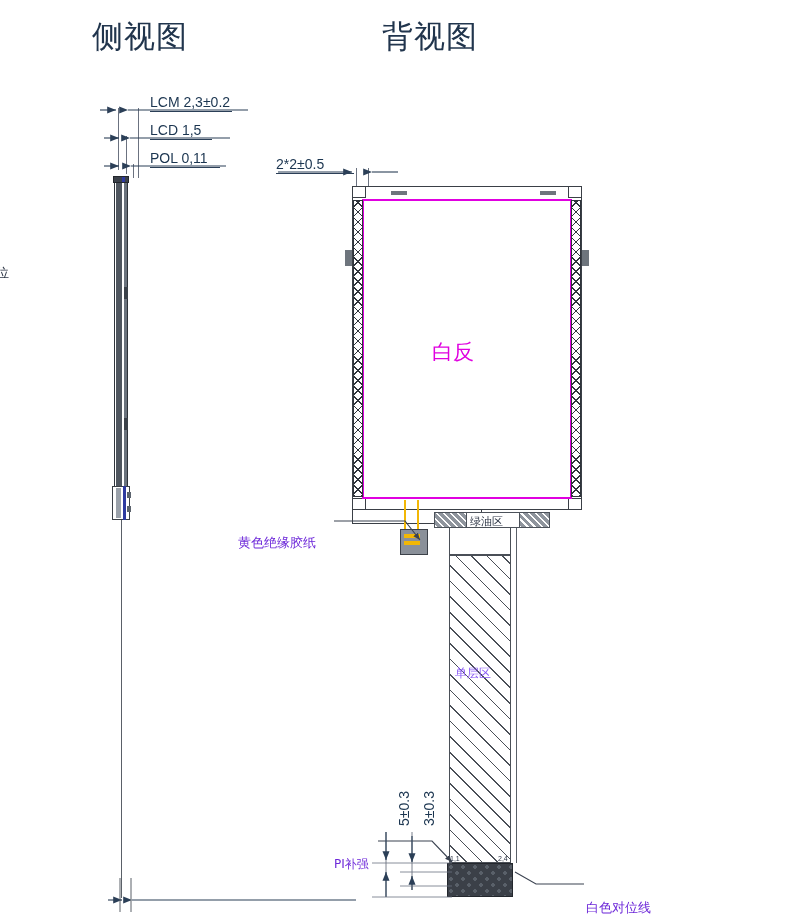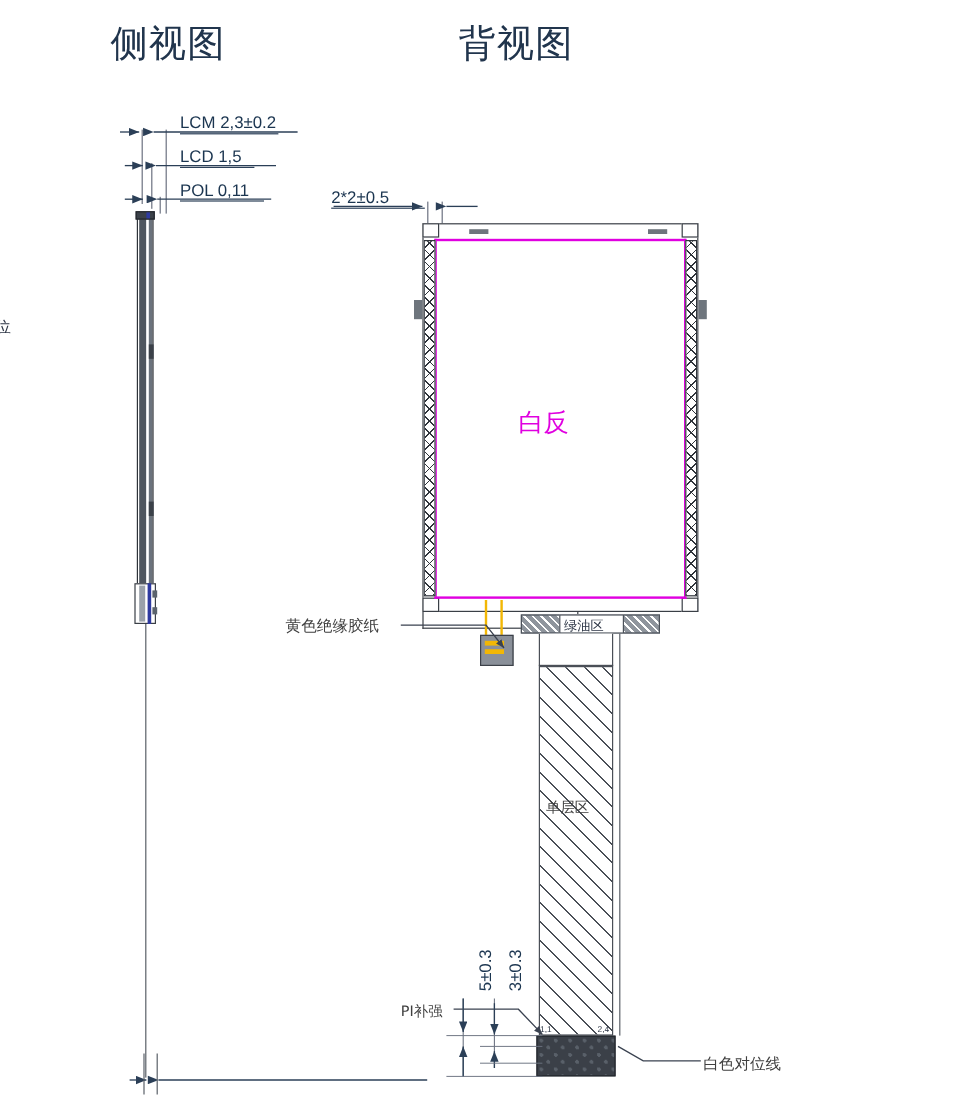--- a/index.html
+++ b/index.html
@@ -41,23 +41,24 @@
   .dim-text {
     font-size: 14px;
     color: #1b3550;
     white-space: nowrap;
     font-family: "Liberation Sans", sans-serif;
   }
   .dim-text.u { border-bottom: 1.2px solid #2b3f57; padding-bottom: 1px; }
 
   .cn-label {
     font-size: 13px;
-    color: #404040;
-    white-space: nowrap;
-    font-family: "DejaVu Sans", "Liberation Sans", sans-serif;
+    color: #6d28d9;
+    white-space: nowrap;
+    font-family: "DejaVu Sans", "Liberation Sans", sans-serif;
+    margin-top: 21px;
   }
   .cn-label-sm {
     font-size: 11px;
     color: #2c3545;
     white-space: nowrap;
     font-family: "DejaVu Sans", "Liberation Sans", sans-serif;
   }
 
   .rot90 {
     transform: rotate(-90deg);
@@ -190,21 +191,21 @@
 
   <div class="abs hatch-gray" style="left:434px; top:512px; width:116px; height:16px;"></div>
   <div class="abs" style="left:466px; top:512px; width:54px; height:16px; background:#ffffff; border:1px solid #4c525a; box-sizing:border-box;">
     <span class="cn-label-sm" style="position:absolute; left:3px; top:1px; font-size:11px;">绿油区</span>
   </div>
 
   <div class="abs" style="left:449px; top:528px; width:62px; height:27px; border:1.2px solid #4a4f57; border-top:none; background:#ffffff; box-sizing:border-box;"></div>
 
   <div class="abs hatch-diag" style="left:449px; top:555px; width:62px; height:308px;"></div>
 
-  <div class="abs cn-label-sm" style="left:455px; top:665px; font-size:12px; color:#404040;text-align:right;">单层区</div>
+  <div class="abs cn-label-sm" style="left:455px; top:665px; font-size:12px; color:#8b5cf6;text-align:right;">单层区</div>
 
   <div class="abs vline" style="left:516px; top:528px; height:335px; background:#5a6068;"></div>
 
   <div class="abs dotted-dark" style="left:447px; top:863px; width:66px; height:34px;"></div>
 
   <div class="abs" style="left:450px; top:855px; font-size:7px; color:#2c3545; font-family:'Liberation Sans',sans-serif;">1,1</div>
   <div class="abs" style="left:498px; top:855px; font-size:7px; color:#2c3545; font-family:'Liberation Sans',sans-serif;">2,4</div>
 
   <div class="abs rot90 dim-text" style="left:396px; top:826px;">5±0.3</div>
   <div class="abs rot90 dim-text" style="left:421px; top:826px;">3±0.3</div>

